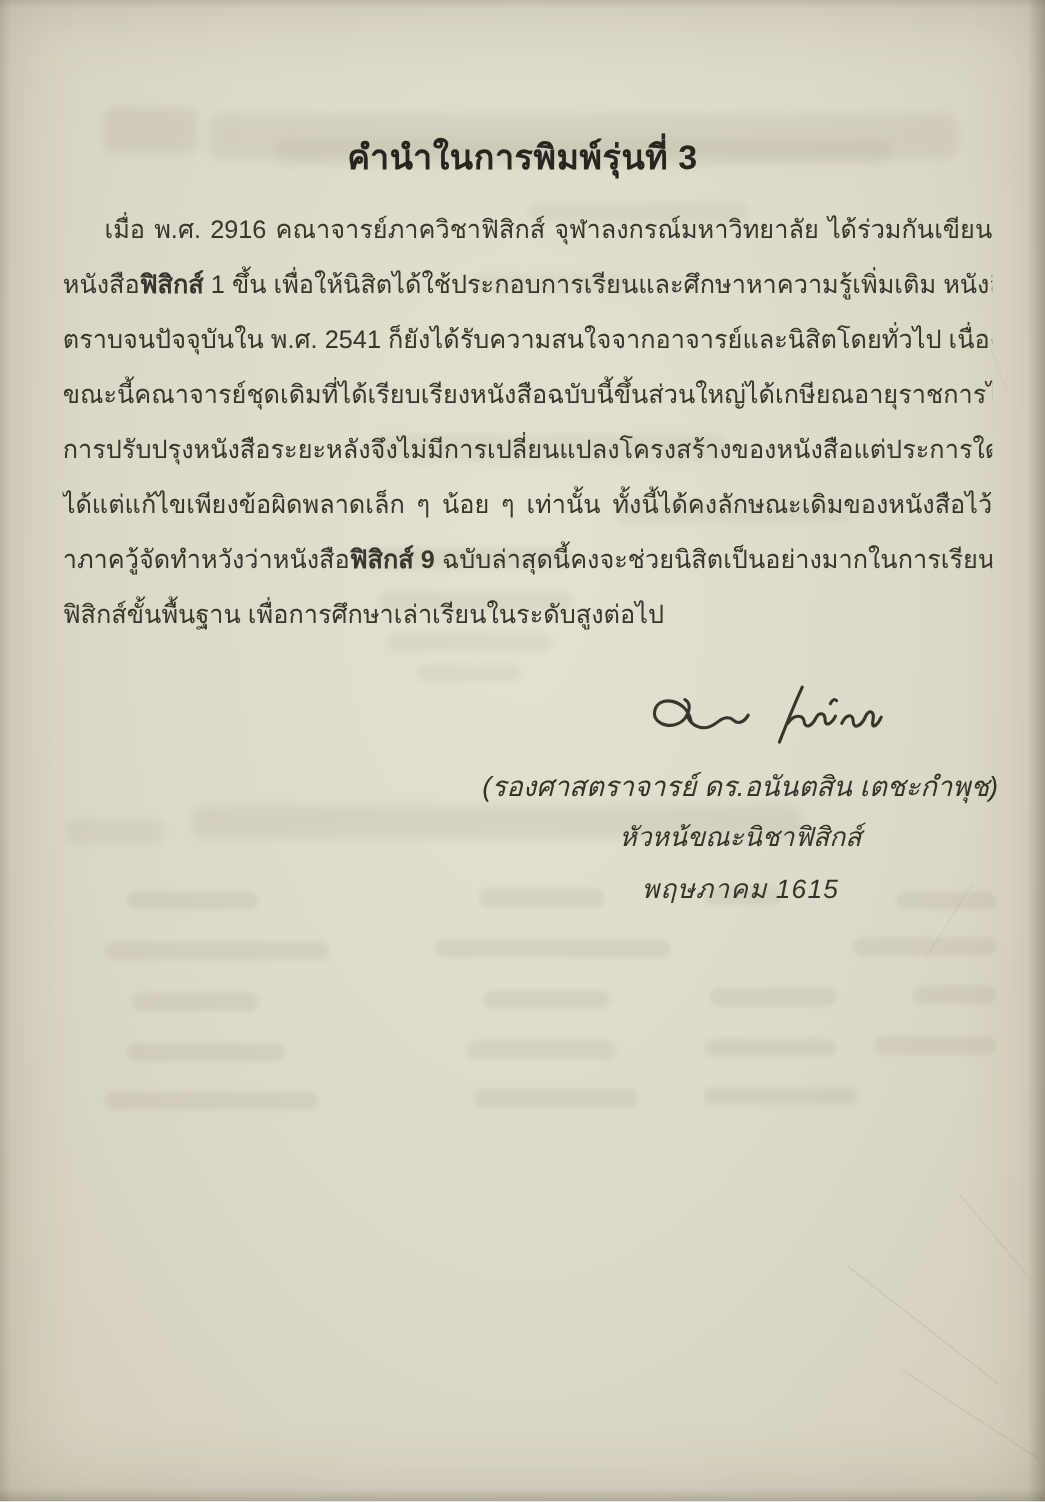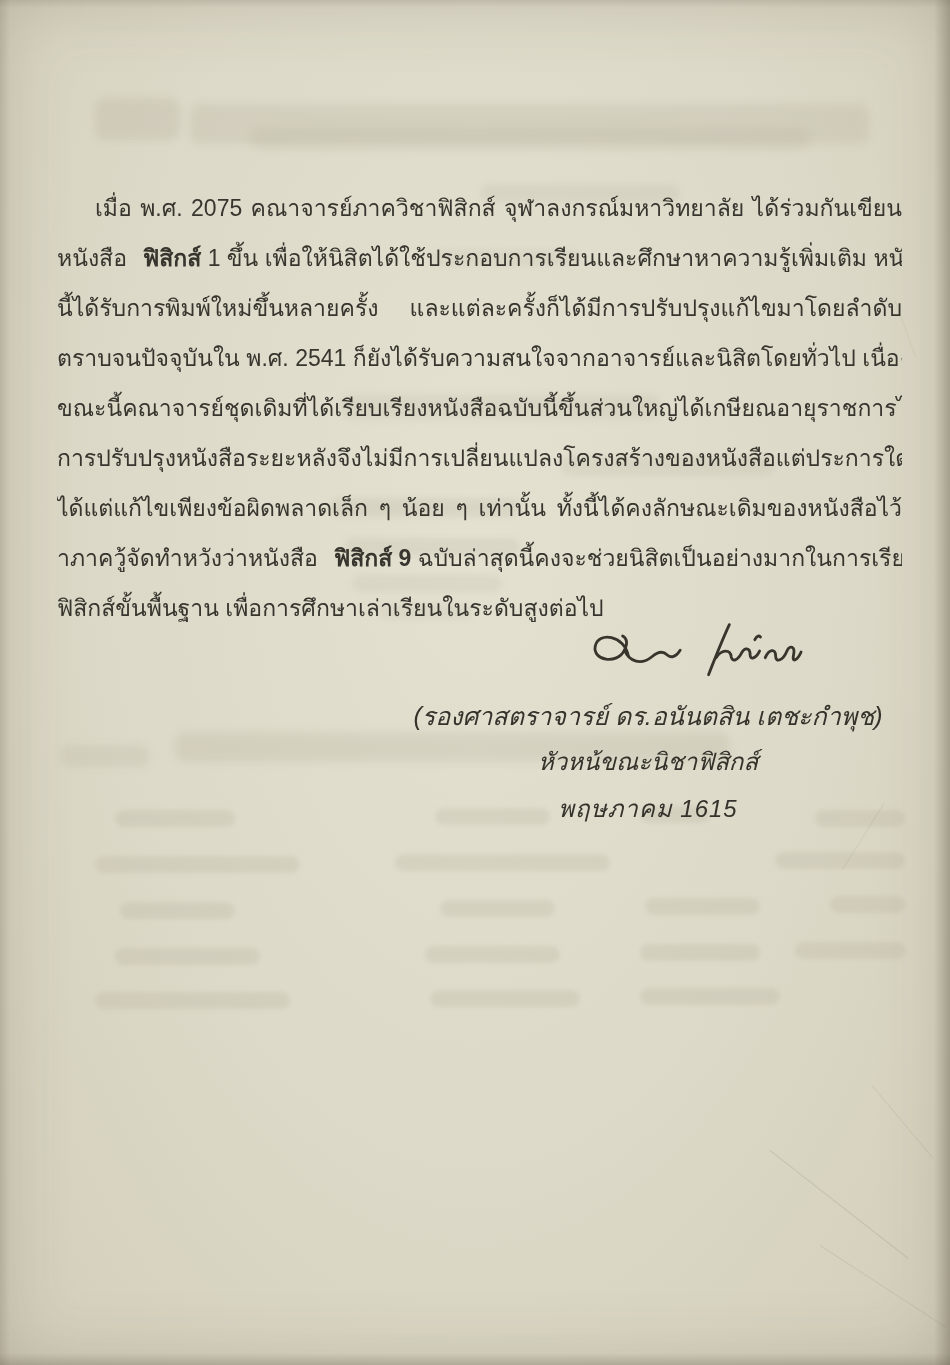--- a/index.html
+++ b/index.html
@@ -37,27 +37,27 @@
     position:absolute;left:57px;top:183px;width:845px;
     font-size:23px;color:#37352e;
   }
   .body-text .line{
     height:50px;line-height:50px;overflow:hidden;
     text-align:justify;text-align-last:justify;
     white-space:nowrap;
   }
   .body-text .line.last{text-align-last:left;}
   .body-text .line.indent{text-indent:38px;}
-  .body-text .b{font-weight:bold;margin-left:16px;}
+  .body-text .b{font-weight:bold;}
 
   .signature-svg{position:absolute;left:575px;top:618px;width:235px;height:85px;}
   .signature-svg path{stroke:#38352d;stroke-width:3;fill:none;stroke-linecap:round;stroke-linejoin:round;}
 
   .sign-block{
-    position:absolute;left:398px;top:696px;width:500px;
+    position:absolute;left:423px;top:696px;width:500px;
     text-align:center;color:#34322b;font-style:italic;
   }
   .sign-block .name{font-size:25px;height:46px;line-height:40px;}
   .sign-block .position{font-size:24px;height:45px;line-height:40px;}
   .sign-block .date{font-size:24px;height:45px;line-height:44px;letter-spacing:1px;}
 </style>
 </head>
 <body>
 
 <div class="page">
@@ -89,25 +89,25 @@
       <div class="ghost" style="left: 830px; top: 896px; width: 75px; height: 17px; opacity: 0.1; filter: blur(2px);"></div>
       <div class="ghost" style="left: 115px; top: 948px; width: 145px; height: 17px; opacity: 0.1; filter: blur(2px);"></div>
       <div class="ghost" style="left: 425px; top: 946px; width: 135px; height: 17px; opacity: 0.1; filter: blur(2px);"></div>
       <div class="ghost" style="left: 640px; top: 944px; width: 120px; height: 17px; opacity: 0.1; filter: blur(2px);"></div>
       <div class="ghost" style="left: 795px; top: 942px; width: 110px; height: 17px; opacity: 0.1; filter: blur(2px);"></div>
       <div class="ghost" style="left: 95px; top: 992px; width: 195px; height: 17px; opacity: 0.1; filter: blur(2px);"></div>
       <div class="ghost" style="left: 430px; top: 990px; width: 150px; height: 17px; opacity: 0.1; filter: blur(2px);"></div>
       <div class="ghost" style="left: 640px; top: 988px; width: 140px; height: 17px; opacity: 0.1; filter: blur(2px);"></div>
     </div>
 
+  <div class="doc-title">คำนำในการพิมพ์รุ่นที่ 3</div>
 
   <div class="body-text">
-      <div class="line indent"><span>เมื่อ พ.ศ. 2075 คณาจารย์ภาควิชาฟิสิกส์ จุฬาลงกรณ์มหาวิทยาลัย ได้ร่วมกันเขียน</span></div>
+      <div class="line indent"><span>เมื่อ พ.ศ. 2916 คณาจารย์ภาควิชาฟิสิกส์ จุฬาลงกรณ์มหาวิทยาลัย ได้ร่วมกันเขียน</span></div>
       <div class="line"><span>หนังสือ</span><span class="b">ฟิสิกส์</span><span> 1 ขึ้น เพื่อให้นิสิตได้ใช้ประกอบการเรียนและศึกษาหาความรู้เพิ่มเติม หนังสือ</span></div>
-      <div class="line"><span>นี้ได้รับการพิมพ์ใหม่ขึ้นหลายครั้ง และแต่ละครั้งก็ได้มีการปรับปรุงแก้ไขมาโดยลำดับ</span></div>
       <div class="line"><span>ตราบจนปัจจุบันใน พ.ศ. 2541 ก็ยังได้รับความสนใจจากอาจารย์และนิสิตโดยทั่วไป เนื่องจาก</span></div>
       <div class="line"><span>ขณะนี้คณาจารย์ชุดเดิมที่ได้เรียบเรียงหนังสือฉบับนี้ขึ้นส่วนใหญ่ได้เกษียณอายุราชการไปแล้ว</span></div>
       <div class="line"><span>การปรับปรุงหนังสือระยะหลังจึงไม่มีการเปลี่ยนแปลงโครงสร้างของหนังสือแต่ประการใด</span></div>
       <div class="line"><span>ได้แต่แก้ไขเพียงข้อผิดพลาดเล็ก ๆ น้อย ๆ เท่านั้น ทั้งนี้ได้คงลักษณะเดิมของหนังสือไว้</span></div>
       <div class="line"><span>าภาควู้จัดทำหวังว่าหนังสือ</span><span class="b">ฟิสิกส์ 9</span><span> ฉบับล่าสุดนี้คงจะช่วยนิสิตเป็นอย่างมากในการเรียนรู้</span></div>
       <div class="line last"><span>ฟิสิกส์ขั้นพื้นฐาน เพื่อการศึกษาเล่าเรียนในระดับสูงต่อไป</span></div>
     </div>
 
   <svg class="signature-svg" viewBox="0 0 240 90">
     <path d="M52,40 C48,18 20,14 17,30 C14,45 40,50 48,34 C52,26 50,21 46,19"></path>

